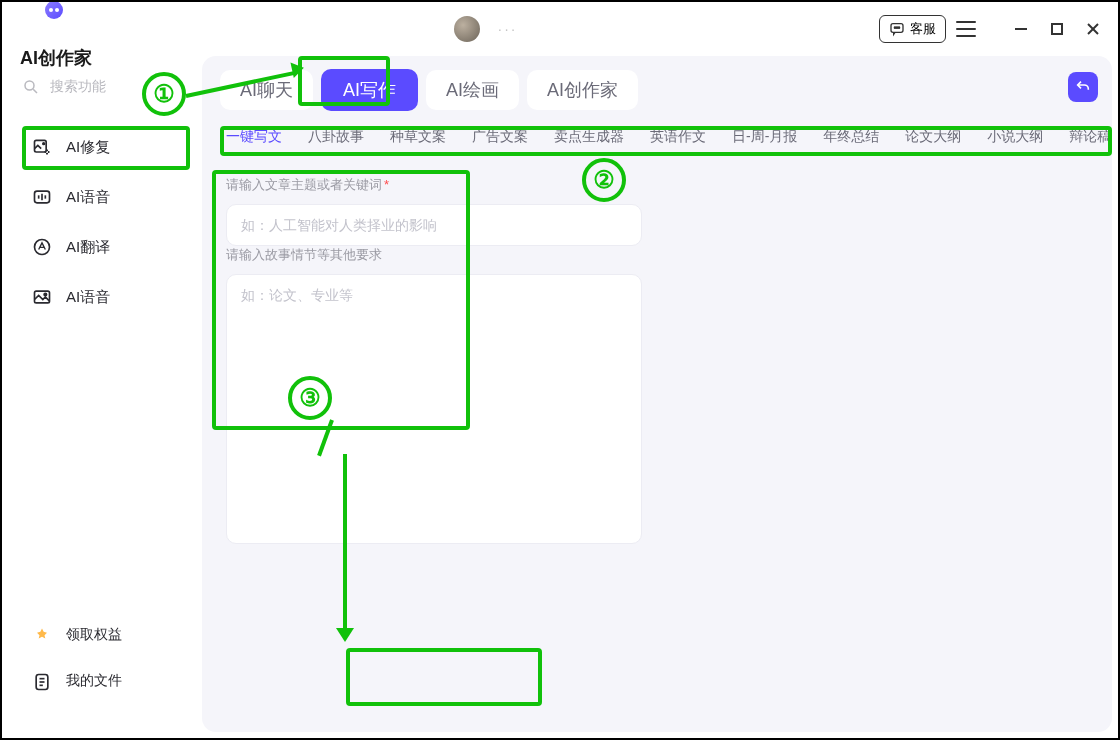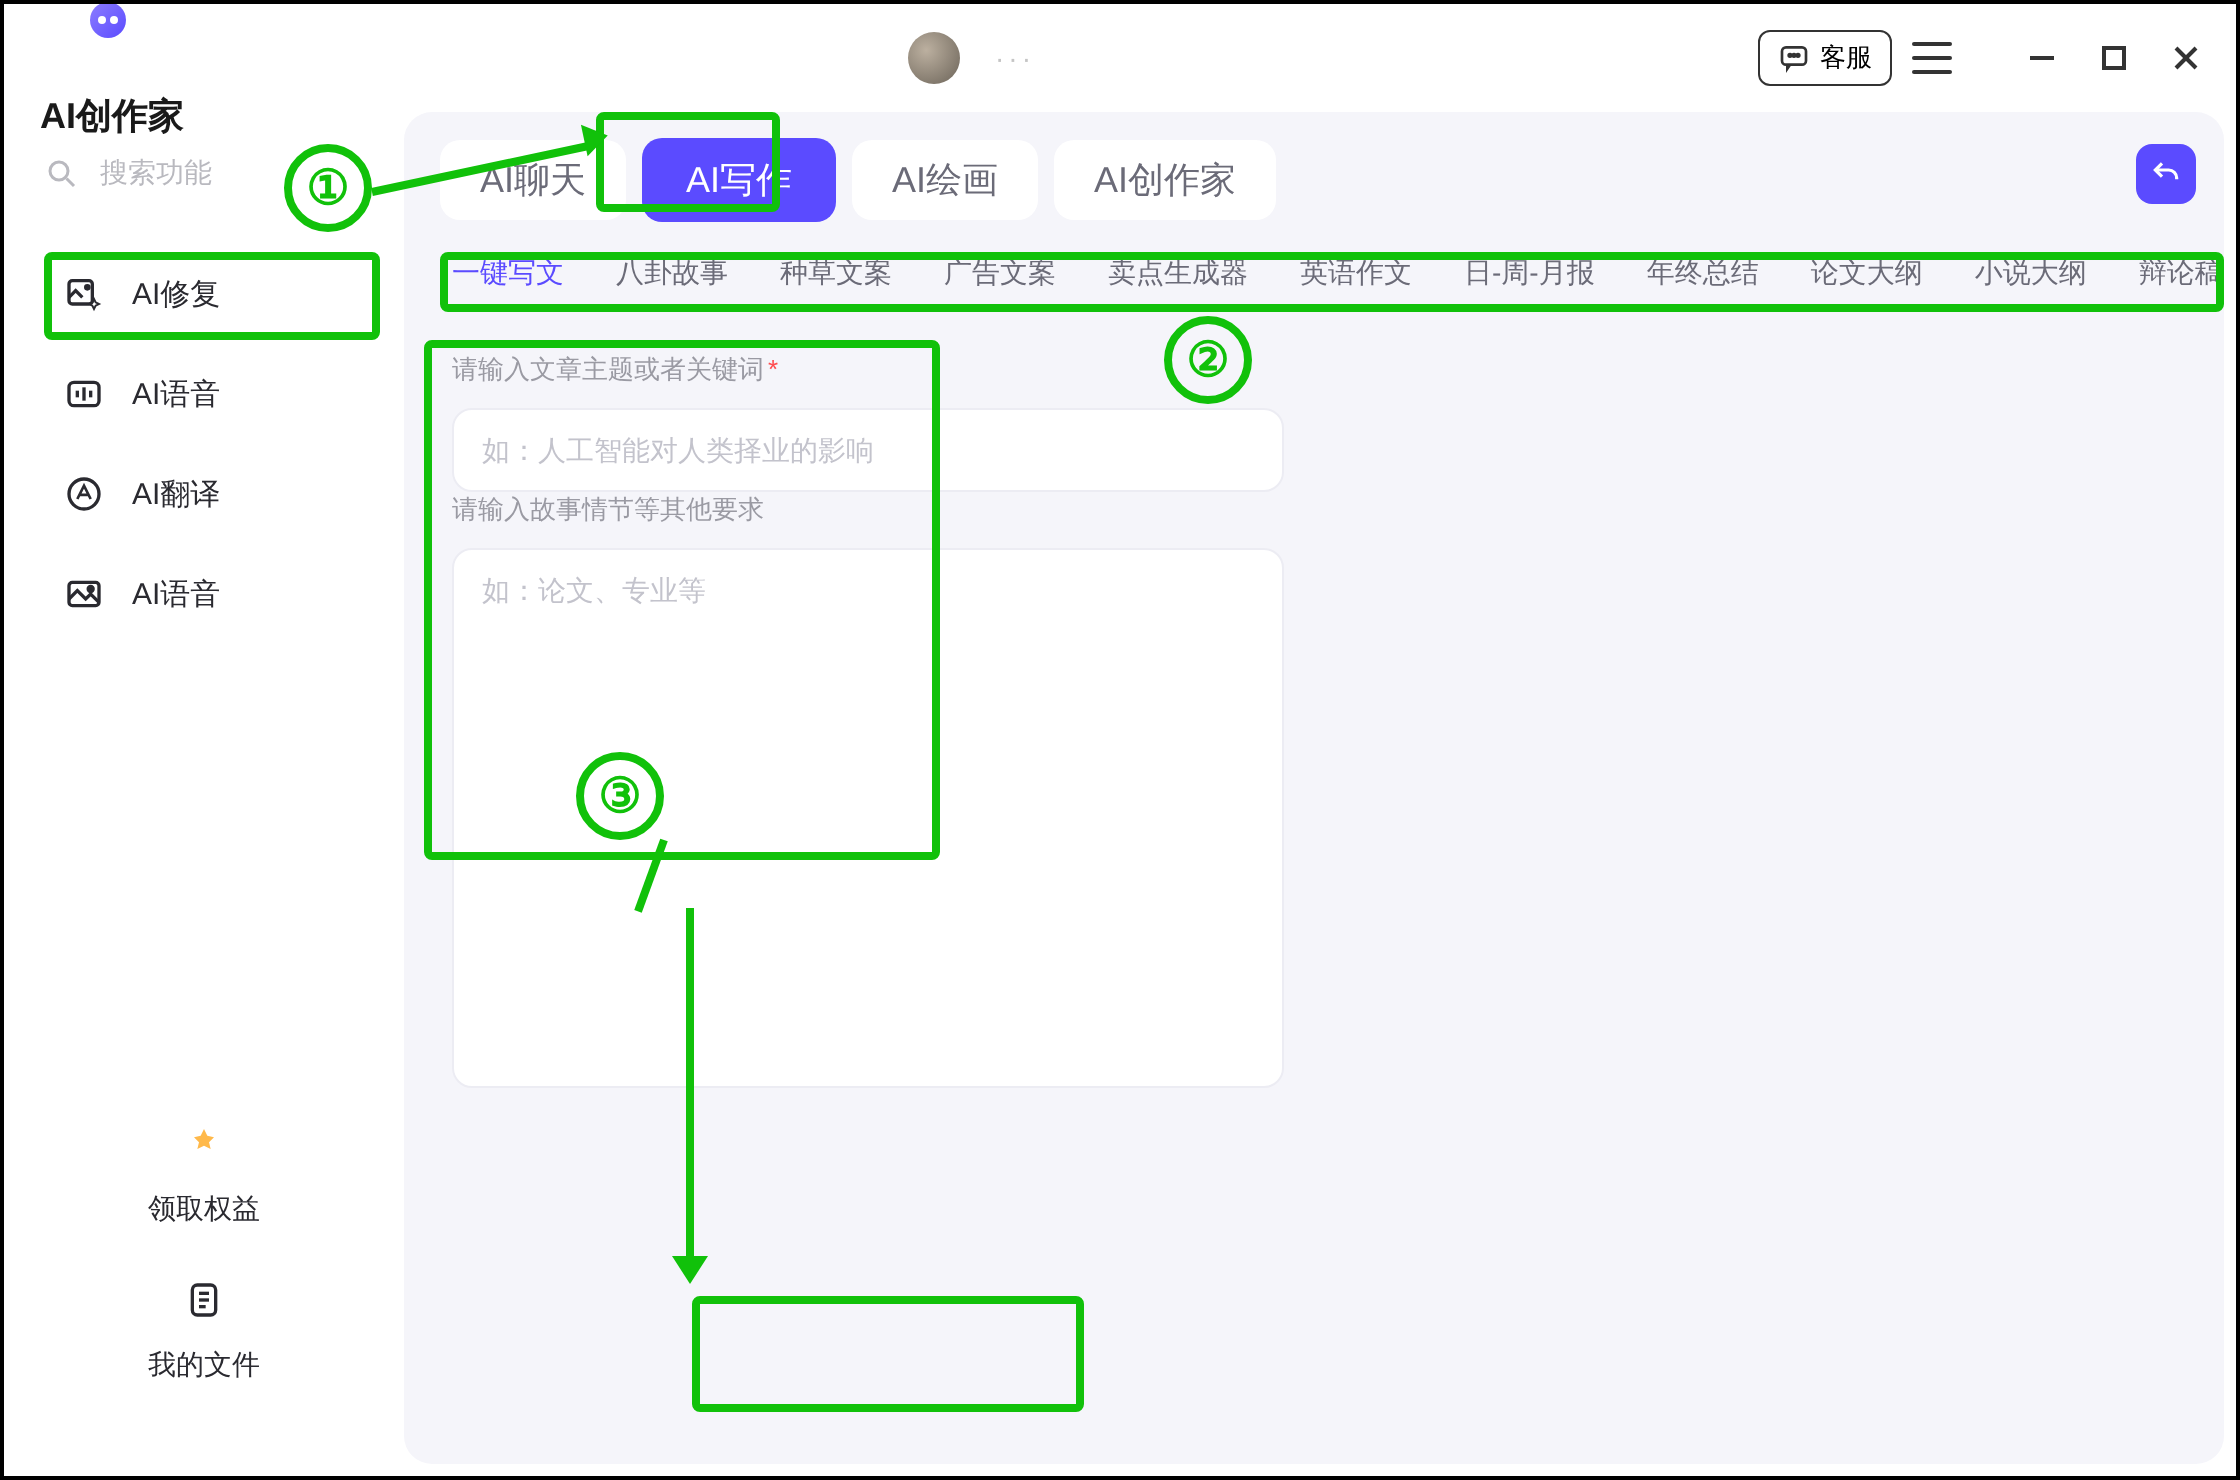--- a/index.html
+++ b/index.html
@@ -35,21 +35,21 @@
 .search-row { display:flex; align-items:center; gap:10px; color:#b9b9bf; font-size:14px; padding:4px 6px; }
 .search-row svg { width:18px; height:18px; }
 .nav { margin-top:26px; display:flex; flex-direction:column; gap:8px; }
 .nav-item {
   display:flex; align-items:center; gap:14px; padding:11px 16px;
   border-radius:12px; font-size:15px; color:#2a2a30; cursor:pointer;
 }
 .nav-item.active { background:#ecebfd; color:#5b4bff; font-weight:500; }
 .nav-item svg { width:20px; height:20px; flex:0 0 20px; }
 .sidebar-bottom { margin-top:auto; display:flex; flex-direction:column; gap:14px; padding-bottom:22px; }
-.sb-item { display:flex; align-items:center; gap:14px; padding:6px 16px; font-size:14px; color:#2a2a30; cursor:pointer;flex-direction:column; }
+.sb-item { display:flex; gap:14px; padding:6px 16px; font-size:14px; color:#2a2a30; cursor:pointer; }
 .sb-item svg{ width:20px;height:20px; }
 
 .main { position:absolute; left:200px; right:6px; top:54px; bottom:6px;
   background:#f5f5fa; border-radius:14px; padding:10px 0 0 0; }
 
 .tabbar { display:flex; align-items:center; gap:8px; padding:0 18px; position:relative; height:48px; }
 .tab { padding:8px 20px; border-radius:10px; font-size:18px; color:#6b6b78; cursor:pointer; background:#fff; }
 .tab.active { background:#5b4bff; color:#fff; font-weight:500; padding:9px 22px; }
 .back-btn { position:absolute; right:14px; top:6px; background:#5b4bff; color:#fff; width:30px; height:30px; border-radius:8px; display:flex; align-items:center; justify-content:center; cursor:pointer; }
 

